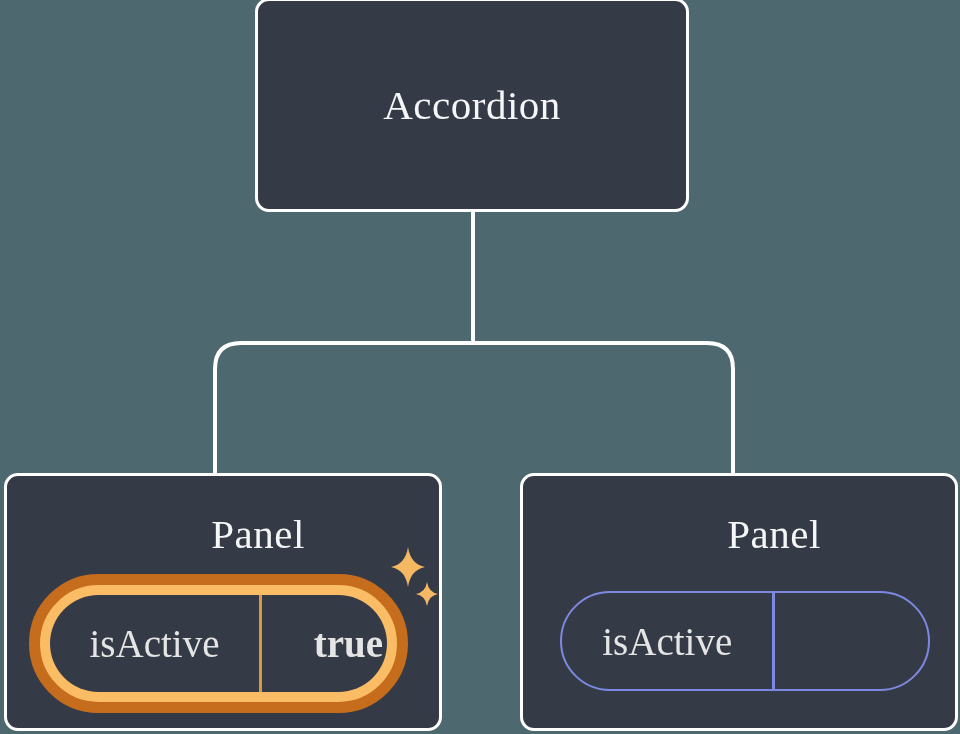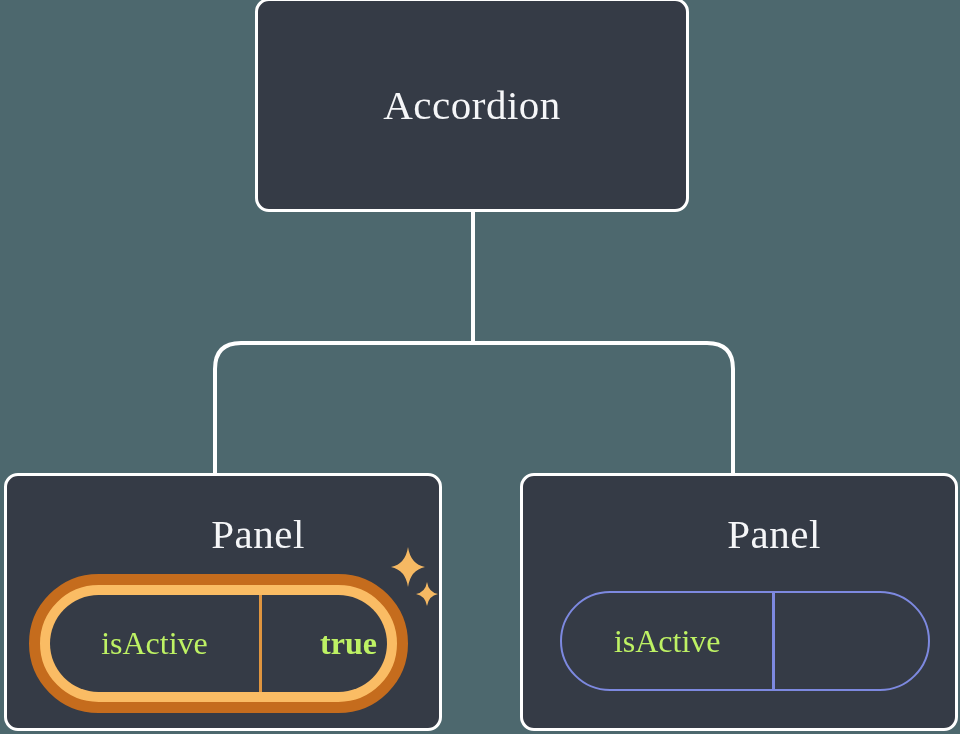--- a/index.html
+++ b/index.html
@@ -48,21 +48,21 @@
   }
   .pill-inner{
     width:100%;height:100%;
     background:#353b46;
     border-radius:999px;
     display:flex;align-items:stretch;
     overflow:hidden;
   }
   .pill-cell{
     display:flex;align-items:center;justify-content:center;
-    color:#bef264;font-size:32px;
+    color:#e5e5e5;font-size:39px;
   }
   .pill-cell-key{flex:0 0 62%;}
   .pill-cell-value{flex:1 1 auto;}
   .pill-cell-value.bold{font-weight:700;padding-left:48px;}
   .pill-divider-orange{flex:0 0 3px;background:#e0953f;}
   
   .state-pill-plain{
     position:absolute;left:37px;top:115px;
     width:370px;height:100px;
     box-sizing:border-box;

